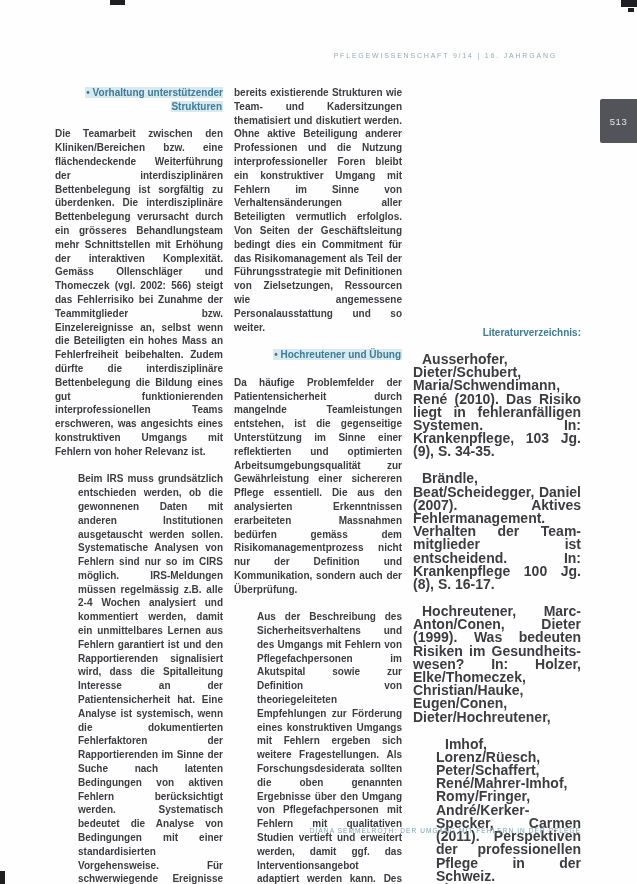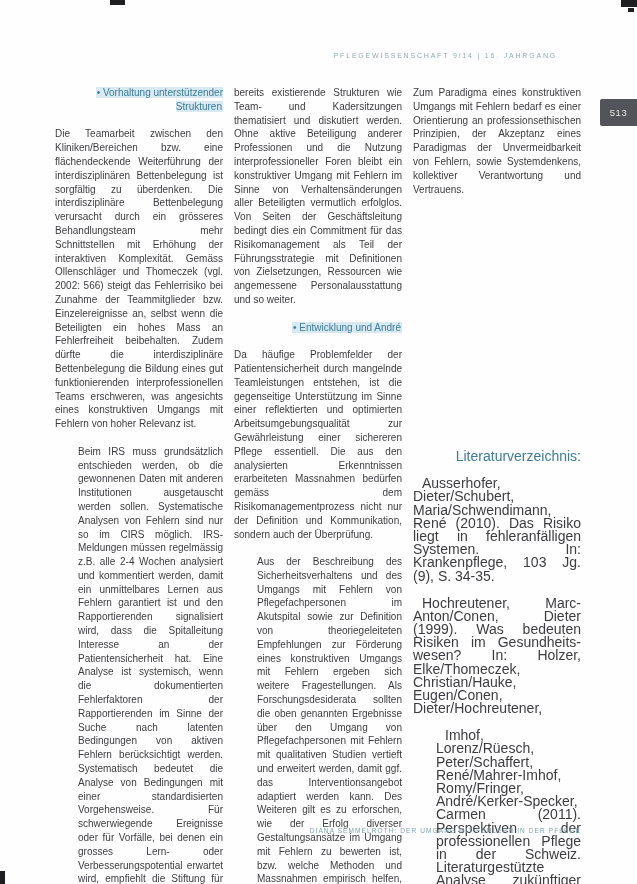--- a/index.html
+++ b/index.html
@@ -6,38 +6,38 @@
   .page {
     position:relative; width:637px; height:884px; background:#fefefe; overflow:hidden;
     font-family:"Liberation Sans","DejaVu Sans",sans-serif; color:#3d3d41;
   }
   .journal-header {
     position:absolute; top:52px; right:80px;
     font-size:7px; letter-spacing:1.8px; color:#95abb5;
     text-transform:uppercase; white-space:nowrap;
   }
   .page-tab {
-    position:absolute; top:99px; right:0; width:37px; height:27px;
+    position:absolute; top:99px; right:0; width:37px; height:44px;
     background:#535459; color:#e6e6e6; font-size:9.5px; letter-spacing:0.5px;
     display:flex; align-items:center; justify-content:center;
     border-radius:2px 0 0 2px;
   }
   .columns {
     position:absolute; top:86px; left:55px; width:526px;
     display:flex; gap:11px;
   }
   .col { width:168px; font-size:10px; line-height:13.8px; text-align:justify; }
-  .col p { margin:0 0 13.8px 0; }
+  .col p { margin:0 0 13.8px 0;font-weight:bold; }
   .col p:last-child { margin-bottom:0;margin-left:23px; }
   .heading {
     margin:0; text-align:right; color:#3d7d95; font-size:10px; line-height:13.8px;
   }
   .heading .hl { background:#d8e9f2; padding:0 1px; }
   .refs-heading {
-    margin:0; text-align:right; color:#3d7d95; font-size:14px; line-height:13.2px;
+    margin:0; text-align:right; color:#3d7d95; font-size:10px; line-height:13.2px;
   }
   .ref { font-size:14px; line-height:13.2px; text-indent:9px; margin:0 0 13.2px 0; text-align:justify; }
   .spacer-col3 { height:240px; }
   .page-footer {
     position:absolute; top:827px; right:56px;
     font-size:6.5px; letter-spacing:1.1px; color:#7fa3b1;
     text-transform:uppercase; white-space:nowrap;
   }
   
   .speck { position:absolute; background:#1f1f22; }
@@ -65,30 +65,30 @@
   <div class="columns">
 
     <div class="col">
       <p class="heading"><span class="hl">• Vorhaltung unterstützender Strukturen</span></p>
       <p>Die Teamarbeit zwischen den Kliniken/Bereichen bzw. eine flächendeckende Weiterführung der interdisziplinären Bettenbelegung ist sorgfältig zu überdenken. Die interdisziplinäre Bettenbelegung verursacht durch ein grösseres Behandlungsteam mehr Schnittstellen mit Erhöhung der interaktiven Komplexität. Gemäss Ollenschläger und Thomeczek (vgl. 2002: 566) steigt das Fehlerrisiko bei Zunahme der Teammitglieder bzw. Einzelereignisse an, selbst wenn die Beteiligten ein hohes Mass an Fehlerfreiheit beibehalten. Zudem dürfte die interdisziplinäre Bettenbelegung die Bildung eines gut funktionierenden interprofessionellen Teams erschweren, was angesichts eines konstruktiven Umgangs mit Fehlern von hoher Relevanz ist.</p>
       <p>Beim IRS muss grundsätzlich entschieden werden, ob die gewonnenen Daten mit anderen Institutionen ausgetauscht werden sollen. Systematische Analysen von Fehlern sind nur so im CIRS möglich. IRS-Meldungen müssen regelmässig z.B. alle 2-4 Wochen analysiert und kommentiert werden, damit ein unmittelbares Lernen aus Fehlern garantiert ist und den Rapportierenden signalisiert wird, dass die Spitalleitung Interesse an der Patientensicherheit hat. Eine Analyse ist systemisch, wenn die dokumentierten Fehlerfaktoren der Rapportierenden im Sinne der Suche nach latenten Bedingungen von aktiven Fehlern berücksichtigt werden. Systematisch bedeutet die Analyse von Bedingungen mit einer standardisierten Vorgehensweise. Für schwerwiegende Ereignisse oder für Vorfälle, bei denen ein grosses Lern- oder Verbesserungspotential erwartet wird, empfiehlt die Stiftung für Patientensicherheit (vgl. Zala-Mezö/Bezzola/Hochreutener 2007: 2-6) die Error and Risk Analysis (ERA). Meldungen aus dem IRS sowie deren Empfehlungen sollten in</p>
     </div>
 
     <div class="col">
       <p>bereits existierende Strukturen wie Team- und Kadersitzungen thematisiert und diskutiert werden. Ohne aktive Beteiligung anderer Professionen und die Nutzung interprofessioneller Foren bleibt ein konstruktiver Umgang mit Fehlern im Sinne von Verhaltensänderungen aller Beteiligten vermutlich erfolglos. Von Seiten der Geschäftsleitung bedingt dies ein Commitment für das Risikomanagement als Teil der Führungsstrategie mit Definitionen von Zielsetzungen, Ressourcen wie angemessene Personalausstattung und so weiter.</p>
-      <p class="heading"><span class="hl">• Entwicklung und André</span></p>
+      <p class="heading"><span class="hl">• Hochreutener und Übung</span></p>
       <p>Da häufige Problemfelder der Patientensicherheit durch mangelnde Teamleistungen entstehen, ist die gegenseitige Unterstützung im Sinne einer reflektierten und optimierten Arbeitsumgebungsqualität zur Gewährleistung einer sichereren Pflege essentiell. Die aus den analysierten Erkenntnissen erarbeiteten Massnahmen bedürfen gemäss dem Risikomanagementprozess nicht nur der Definition und Kommunikation, sondern auch der Überprüfung.</p>
       <p>Aus der Beschreibung des Sicherheitsverhaltens und des Umgangs mit Fehlern von Pflegefachpersonen im Akutspital sowie zur Definition von theoriegeleiteten Empfehlungen zur Förderung eines konstruktiven Umgangs mit Fehlern ergeben sich weitere Fragestellungen. Als Forschungsdesiderata sollten die oben genannten Ergebnisse über den Umgang von Pflegefachpersonen mit Fehlern mit qualitativen Studien vertieft und erweitert werden, damit ggf. das Interventionsangebot adaptiert werden kann. Des Weiteren gilt es zu erforschen, wie der Erfolg diverser Gestaltungsansätze im Umgang mit Fehlern zu bewerten ist, bzw. welche Methoden und Massnahmen empirisch helfen, die Patientensicherheit zu verbessern.</p>
     </div>
 
     <div class="col">
-      <p>Zum Paradigma eines konstruktiven Umgangs mit Fehlern bedarf es einer Orientierung an professionsethischen Prinzipien, der Akzeptanz eines Paradigmas der Unvermeidbarkeit von Fehlern, sowie Systemdenkens, kollektiver Verantwortung und Vertrauens.</p>
       <div class="spacer-col3"></div>
       <p class="refs-heading">Literaturverzeichnis:</p>
       <p class="ref">Ausserhofer, Dieter/Schubert, Maria/Schwendimann, René (2010). Das Risiko liegt in fehleranfälligen Systemen. In: Krankenpflege, 103 Jg. (9), S. 34-35.</p>
+      <p class="ref">Brändle, Beat/Scheidegger, Daniel (2007). Aktives Fehlermanagement. Verhalten der Team-mitglieder ist entscheidend. In: Krankenpflege 100 Jg. (8), S. 16-17.</p>
       <p class="ref">Hochreutener, Marc-Anton/Conen, Dieter (1999). Was bedeuten Risiken im Gesundheits-wesen? In: Holzer, Elke/Thomeczek, Christian/Hauke, Eugen/Conen, Dieter/Hochreutener,</p>
       <p class="ref">Imhof, Lorenz/Rüesch, Peter/Schaffert, René/Mahrer-Imhof, Romy/Fringer, André/Kerker-Specker, Carmen (2011). Perspektiven der professionellen Pflege in der Schweiz. Literaturgestützte Analyse zukünftiger Entwicklungstendenzen. Bern: SGGP-Schriftenreihe.</p>
     </div>
 
   </div>
 
   <div class="page-footer">Diana Semmelroth: Der Umgang mit Fehlern in der Pflege</div>
 
 </div>
 

